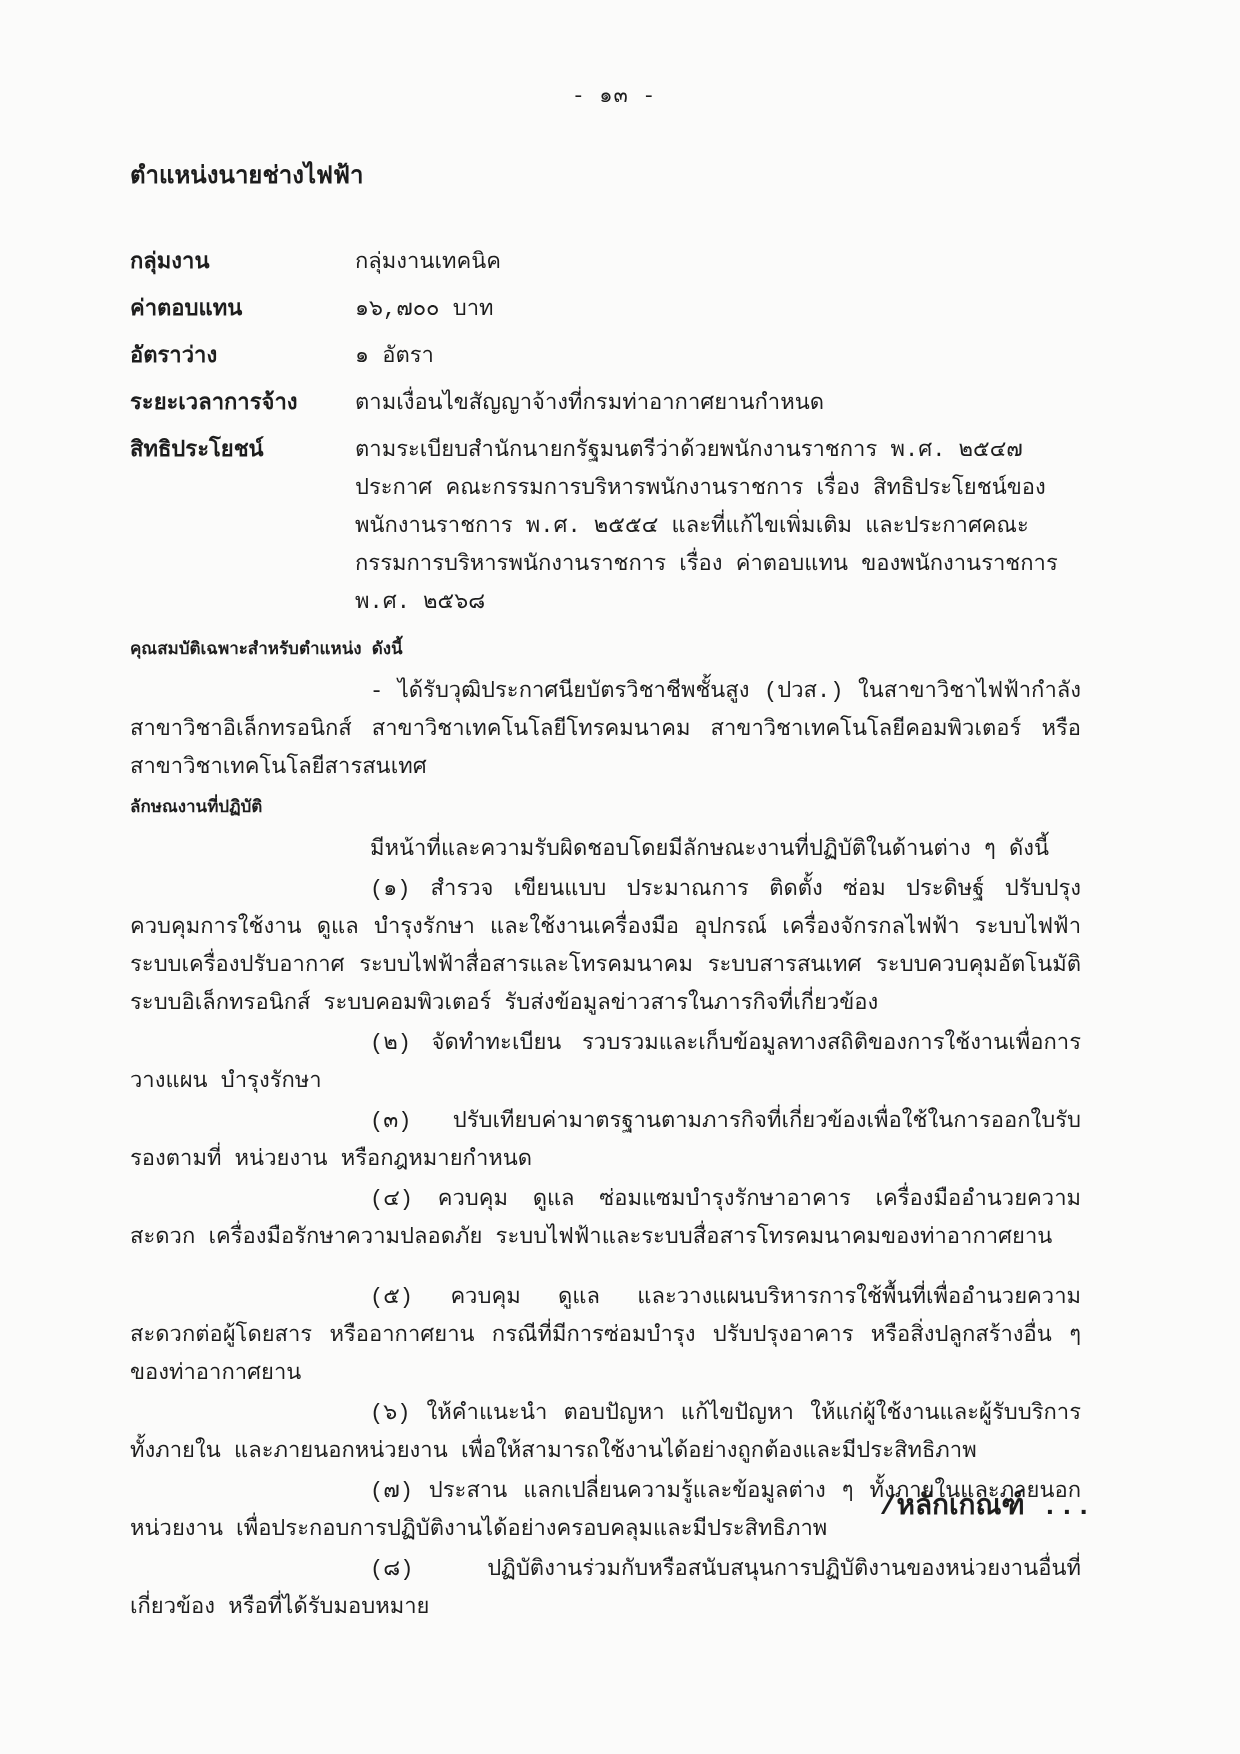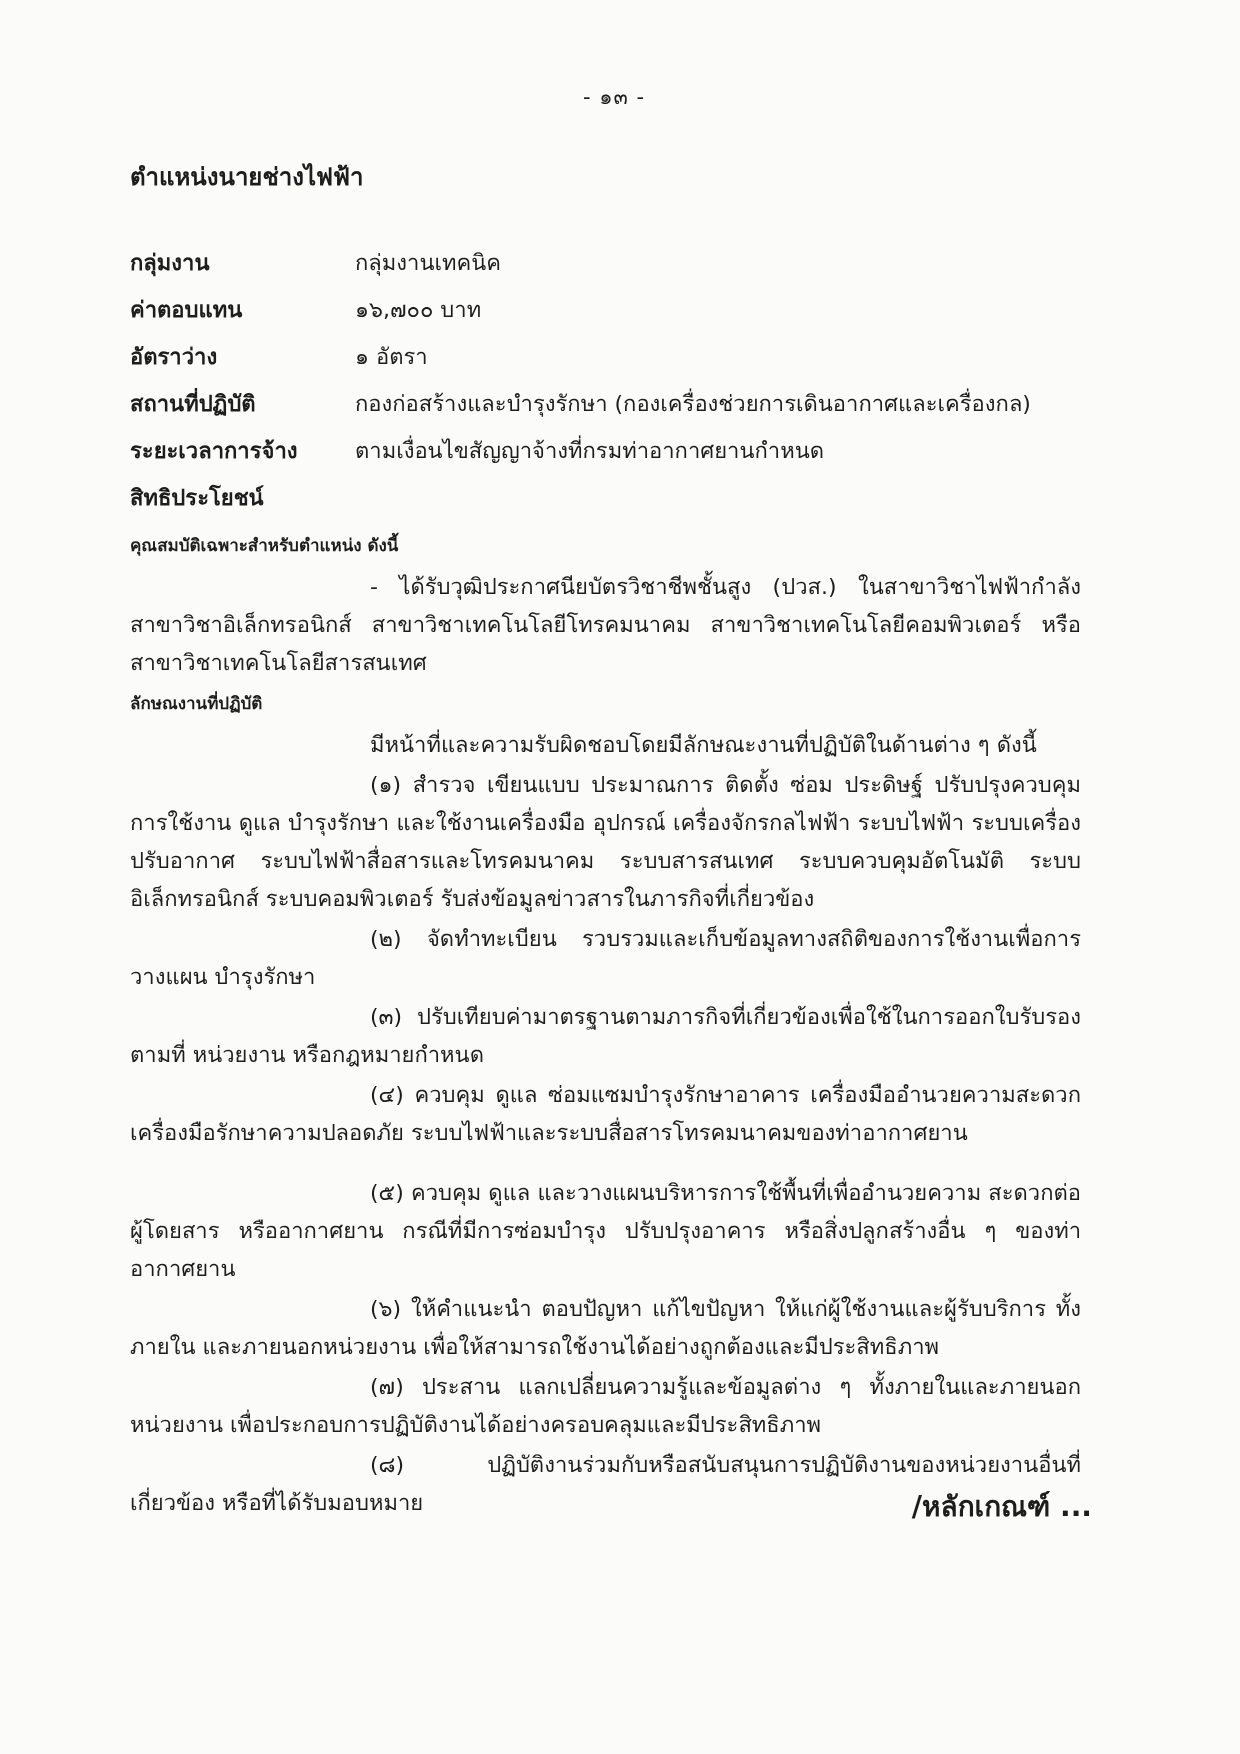--- a/index.html
+++ b/index.html
@@ -13,20 +13,21 @@
     width: 1240px;
     height: 1754px;
     margin: 0 auto;
     background: #fbfbfa;
     color: #1d1d1d;
     box-sizing: border-box;
     padding: 78px 142px 60px 130px;
     font-size: 22px;
     line-height: 38px;
     overflow: hidden;
+    font-family: Liberation Mono, monospace;
   }
   .page-number {
     text-align: center;
     font-size: 21px;
     margin-bottom: 42px;
     letter-spacing: 1px;
   }
   .doc-title {
     text-align: left;
     font-weight: bold;
@@ -83,29 +84,26 @@
     </div>
     <div class="field-row">
       <div class="field-label">ค่าตอบแทน</div>
       <div class="field-value">๑๖,๗๐๐ บาท</div>
     </div>
     <div class="field-row">
       <div class="field-label">อัตราว่าง</div>
       <div class="field-value">๑ อัตรา</div>
     </div>
     <div class="field-row">
-      <div class="field-label">สถานที่ปฏิบัติ</div>
-      <div class="field-value">กองก่อสร้างและบำรุงรักษา (กองเครื่องช่วยการเดินอากาศและเครื่องกล)</div>
-    </div>
-    <div class="field-row">
       <div class="field-label">ระยะเวลาการจ้าง</div>
       <div class="field-value">ตามเงื่อนไขสัญญาจ้างที่กรมท่าอากาศยานกำหนด</div>
     </div>
     <div class="field-row">
       <div class="field-label">สิทธิประโยชน์</div>
+      <div class="field-value">ตามระเบียบสำนักนายกรัฐมนตรีว่าด้วยพนักงานราชการ พ.ศ. ๒๕๔๗ ประกาศ คณะกรรมการบริหารพนักงานราชการ เรื่อง สิทธิประโยชน์ของพนักงานราชการ พ.ศ. ๒๕๕๔ และที่แก้ไขเพิ่มเติม และประกาศคณะกรรมการบริหารพนักงานราชการ เรื่อง ค่าตอบแทน ของพนักงานราชการ พ.ศ. ๒๕๖๘</div>
     </div>
   </div>
 
   <div class="section-heading">คุณสมบัติเฉพาะสำหรับตำแหน่ง ดังนี้</div>
   <p class="body-par">- ได้รับวุฒิประกาศนียบัตรวิชาชีพชั้นสูง (ปวส.) ในสาขาวิชาไฟฟ้ากำลัง สาขาวิชาอิเล็กทรอนิกส์ สาขาวิชาเทคโนโลยีโทรคมนาคม สาขาวิชาเทคโนโลยีคอมพิวเตอร์ หรือสาขาวิชาเทคโนโลยีสารสนเทศ</p>
 
   <div class="section-heading">ลักษณงานที่ปฏิบัติ</div>
   <p class="body-par no-justify">มีหน้าที่และความรับผิดชอบโดยมีลักษณะงานที่ปฏิบัติในด้านต่าง ๆ ดังนี้</p>
 
   <p class="body-par">(๑) สำรวจ เขียนแบบ ประมาณการ ติดตั้ง ซ่อม ประดิษฐ์ ปรับปรุงควบคุมการใช้งาน ดูแล บำรุงรักษา และใช้งานเครื่องมือ อุปกรณ์ เครื่องจักรกลไฟฟ้า ระบบไฟฟ้า ระบบเครื่องปรับอากาศ ระบบไฟฟ้าสื่อสารและโทรคมนาคม ระบบสารสนเทศ ระบบควบคุมอัตโนมัติ ระบบอิเล็กทรอนิกส์ ระบบคอมพิวเตอร์ รับส่งข้อมูลข่าวสารในภารกิจที่เกี่ยวข้อง</p>

